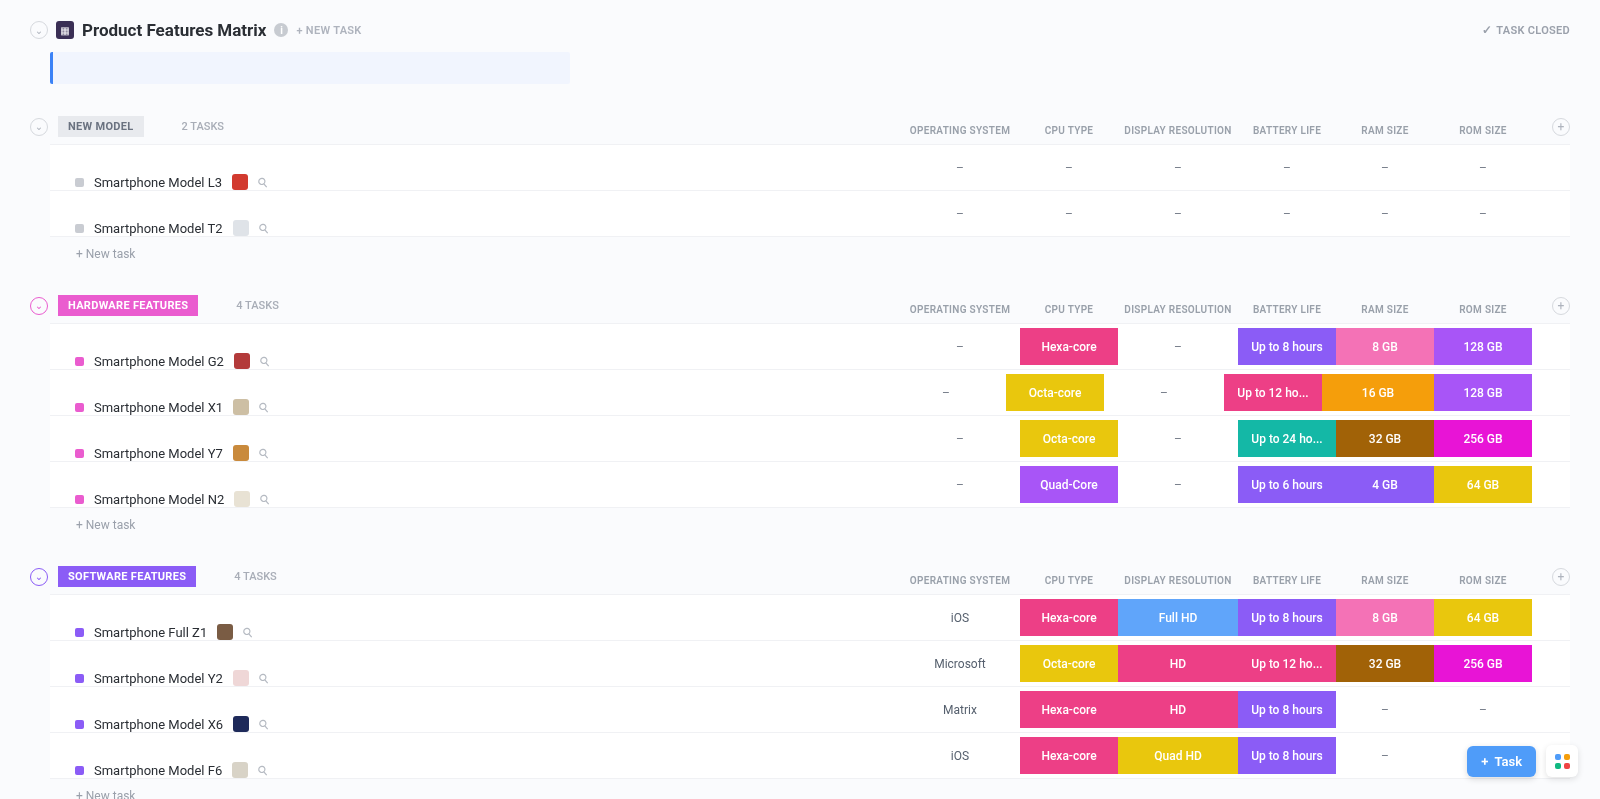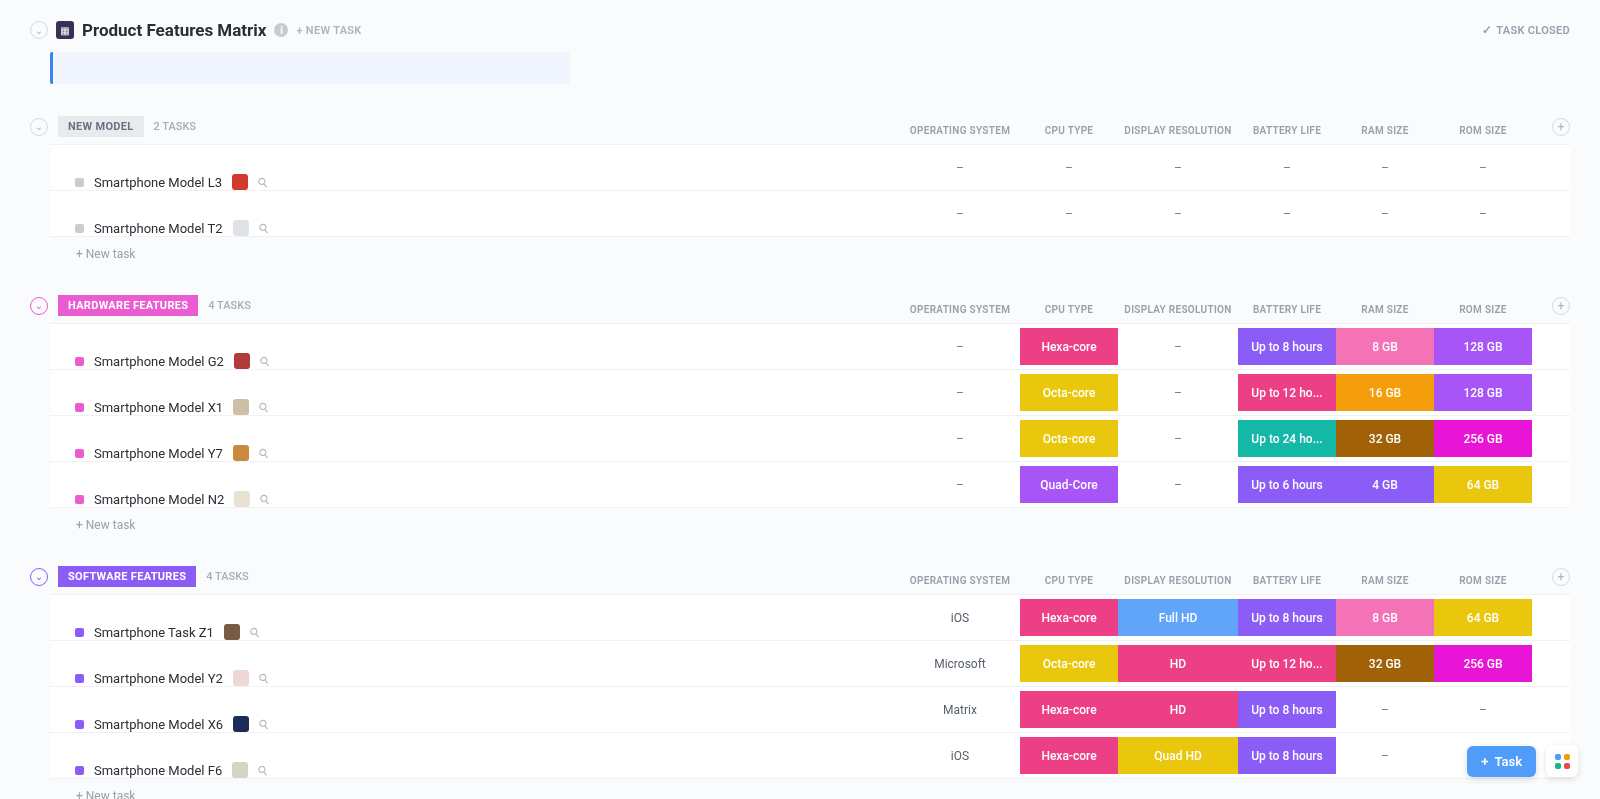--- a/index.html
+++ b/index.html
@@ -43,21 +43,21 @@
   .group-header {
     display:flex; align-items:center; gap:10px; padding: 4px 0 8px 0; position:relative;
   }
   .group-collapse {
     width:18px; height:18px; border:1px solid #d6d9de; border-radius:50%;
     display:flex; align-items:center; justify-content:center; cursor:pointer; font-size:10px;
   }
   .group-label {
     padding:4px 10px; border-radius:0; font-size:11px; font-weight:700; letter-spacing:.3px;
   }
-  .task-count { color:#a8adb7; font-size:11px; font-weight:500; }
+  .task-count { color:#a8adb7; font-size:11px; font-weight:500;margin-left:28px; }
   .cols-header { display:flex; margin-left:auto; align-items:flex-end; }
   .col-h { width:98px; text-align:center; color:#99a0aa; font-size:10px; font-weight:600; letter-spacing:.3px; }
   .col-h.wide { width:120px; }
   .add-col {
     width:18px; height:18px; border:1px solid #d6d9de; border-radius:50%;
     display:flex; align-items:center; justify-content:center; color:#aeb3bd; font-size:12px;
     margin-left:20px; cursor:pointer;
   }
 
   .task-row {
@@ -214,21 +214,21 @@
           <span class="status-sq" style="background:#ea5ccf"></span>
           <span class="task-name">Smartphone Model X1</span>
           <span class="mini-ic" style="background:#cdbfa4"></span>
           <span class="attach">⚲</span>
         </div>
         <div class="cells">
           <div class="cell wide">–</div>
           <div class="tag" style="width: 98px; background: rgb(233, 199, 13);">Octa-core</div>
           <div class="cell wide">–</div>
           <div class="tag" style="width: 98px; background: rgb(237, 63, 134);">Up to 12 ho...</div>
-          <div class="tag" style="width: 98px; background: rgb(245, 158, 11);">16 GB</div>
+          <div class="tag" style="width: 112px; background: rgb(245, 158, 11);">16 GB</div>
           <div class="tag" style="width: 98px; background: rgb(168, 85, 247);">128 GB</div>
           <div class="cell-spacer"></div>
         </div>
       </div>
       <div class="task-row">
         <div class="task-left">
           <span class="status-sq" style="background:#ea5ccf"></span>
           <span class="task-name">Smartphone Model Y7</span>
           <span class="mini-ic" style="background:#c98a3c"></span>
           <span class="attach">⚲</span>
@@ -273,21 +273,21 @@
           <div class="col-h wide">DISPLAY RESOLUTION</div>
           <div class="col-h">BATTERY LIFE</div>
           <div class="col-h">RAM SIZE</div>
           <div class="col-h">ROM SIZE</div>
           <div class="add-col">+</div>
         </div>
       </div>
       <div class="task-row">
         <div class="task-left">
           <span class="status-sq" style="background:#8b5cf6"></span>
-          <span class="task-name">Smartphone Task Z1</span>
+          <span class="task-name">Smartphone Full Z1</span>
           <span class="mini-ic" style="background:#7a5c44"></span>
           <span class="attach">⚲</span>
         </div>
         <div class="cells">
           <div class="cell wide plain">iOS</div>
           <div class="tag" style="width: 98px; background: rgb(237, 63, 134);">Hexa-core</div>
           <div class="tag wide" style="width: 120px; background: rgb(96, 165, 250);">Full HD</div>
           <div class="tag" style="width: 98px; background: rgb(139, 92, 246);">Up to 8 hours</div>
           <div class="tag" style="width: 98px; background: rgb(244, 114, 182);">8 GB</div>
           <div class="tag" style="width: 98px; background: rgb(233, 199, 13);">64 GB</div>

